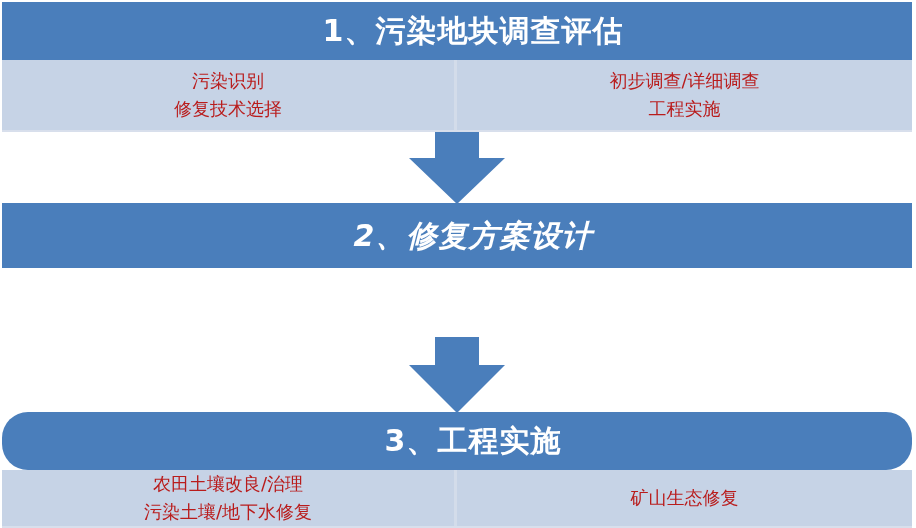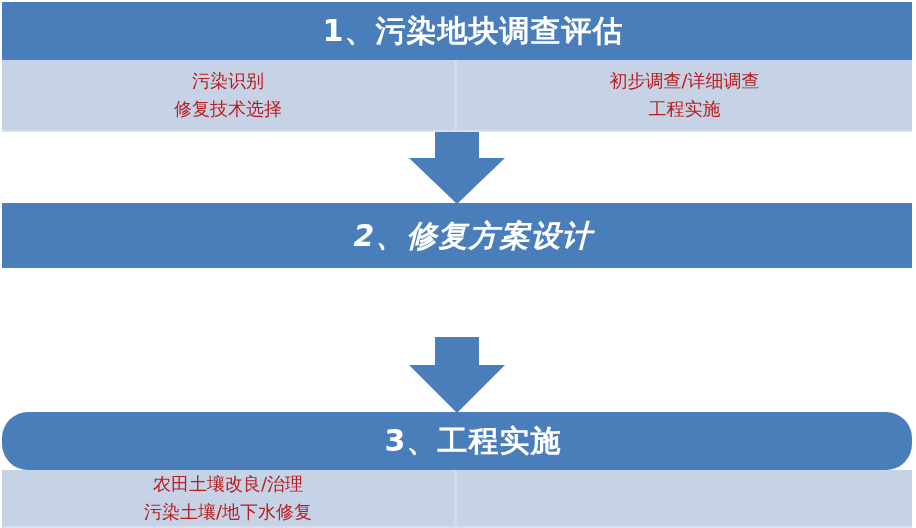--- a/index.html
+++ b/index.html
@@ -134,17 +134,18 @@
   </div>
 
   <div class="stage-block" id="stage-3">
     <div class="stage-header">3、工程实施</div>
     <div class="stage-body">
       <div class="stage-col left">
         <div class="col-line">农田土壤改良/治理</div>
         <div class="col-line">污染土壤/地下水修复</div>
       </div>
       <div class="stage-col right">
+        <div class="col-line">矿山生态修复</div>
       </div>
     </div>
   </div>
 
 </div>
 
 </body></html>

